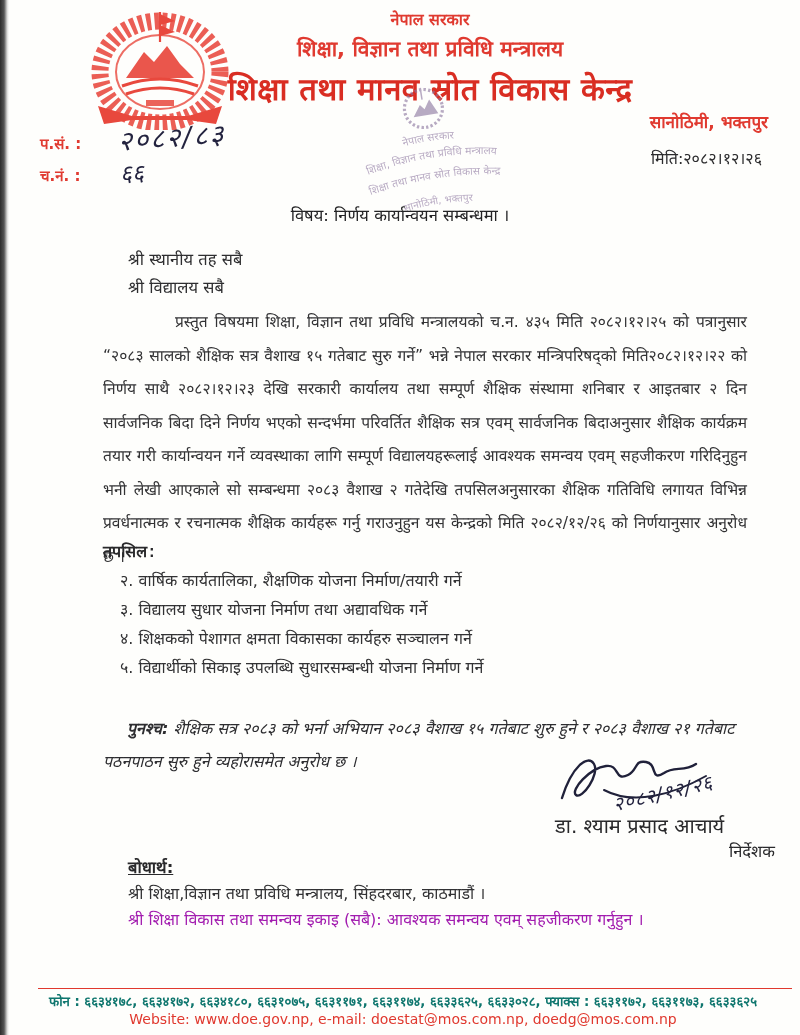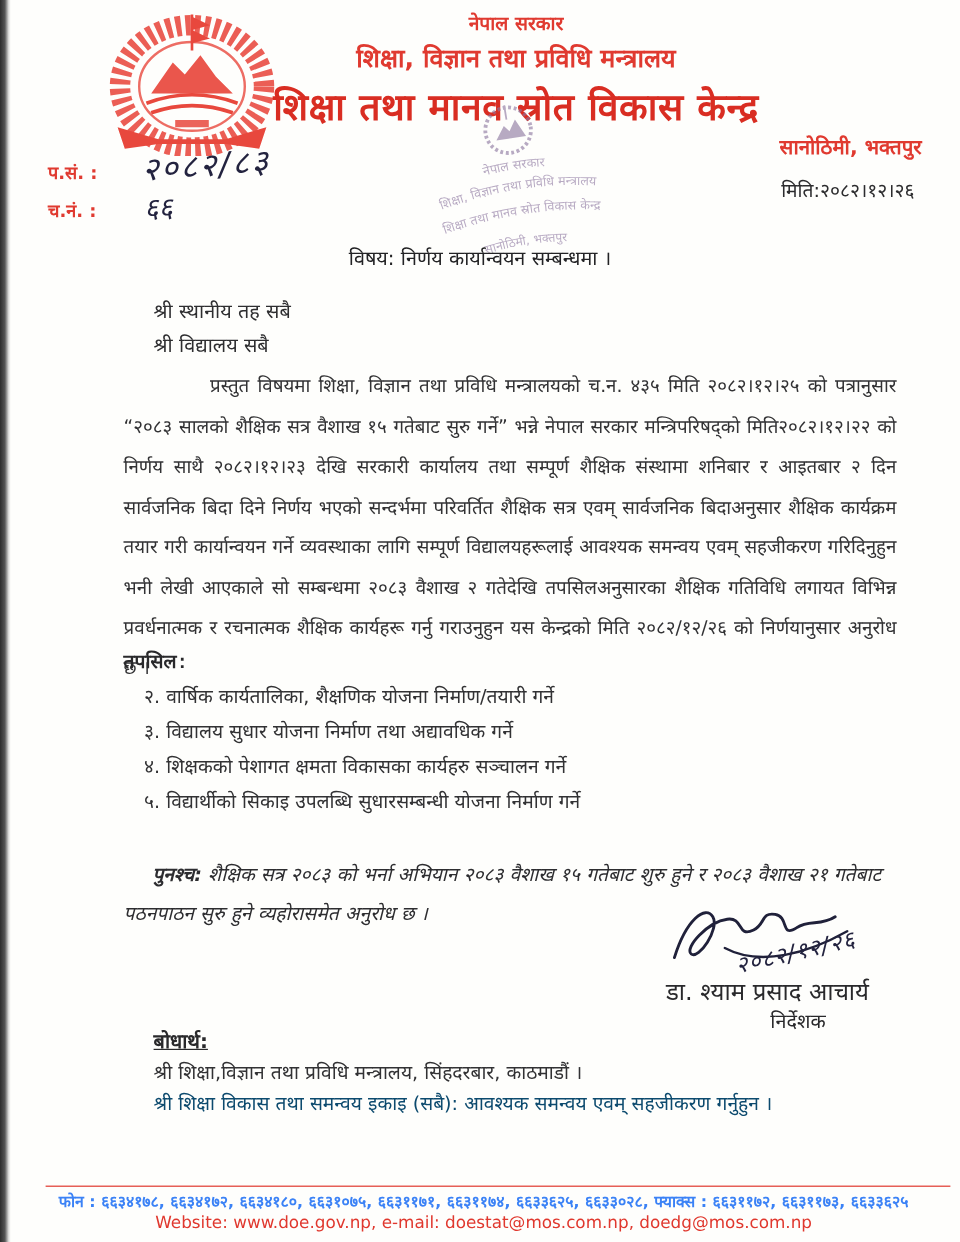--- a/index.html
+++ b/index.html
@@ -37,28 +37,28 @@
   .tapasil-h{left:103px;top:540px;font-size:16px;font-weight:bold;color:#29292b;font-family:Liberation Mono, monospace;}
   .tapasil-list{left:120px;top:566px;width:600px;font-size:16px;line-height:29px;color:#323234;}
   
   .postscript{left:103px;top:712px;width:648px;font-size:16px;line-height:33px;
     font-style:italic;color:#2d2d30;}
   .postscript b{font-style:italic;margin-left:24px;}
   
   .sig-svg{left:552px;top:748px;}
   .sig-date{left:612px;top:780px;font-size:19px;transform:rotate(-13deg);letter-spacing:1px;}
   .sig-name{left:555px;top:812px;width:220px;text-align:left;font-size:20px;color:#29292b;}
-  .sig-title{left:555px;top:839px;width:220px;text-align:center;font-size:16.5px;color:#29292b;}
+  .sig-title{left:555px;top:839px;width:220px;text-align:right;font-size:16.5px;color:#29292b;}
   
   .bodh-h{left:128px;top:855px;font-size:16.5px;font-weight:bold;text-decoration:underline;color:#29292b;}
   .bodh-1{left:128px;top:882px;font-size:16px;color:#323234;}
-  .bodh-2{left:128px;top:908px;font-size:16px;color:#0c4a6e;}
+  .bodh-2{left:128px;top:908px;font-size:16px;color:#a21caf;}
   
   .foot-rule{left:38px;top:988px;width:754px;border-top:1.6px solid #e0382e;height:0;}
-  .foot-phone{left:10px;top:992px;width:786px;text-align:center;font-size:13.2px;font-weight:bold;color:#3b82f6;}
+  .foot-phone{left:10px;top:992px;width:786px;text-align:center;font-size:13.2px;font-weight:bold;color:#0f766e;}
   .foot-web{left:10px;top:1011px;width:786px;text-align:center;font-size:14px;font-weight:normal;color:#e0382e;}
 </style>
 </head>
 <body>
 
 <div class="abs scan-edge"></div>
 
 <div class="abs" style="left:66px;top:8px;">
   <svg width="188" height="122" viewBox="0 0 188 122">
     <g fill="none" stroke="#e8483d">

